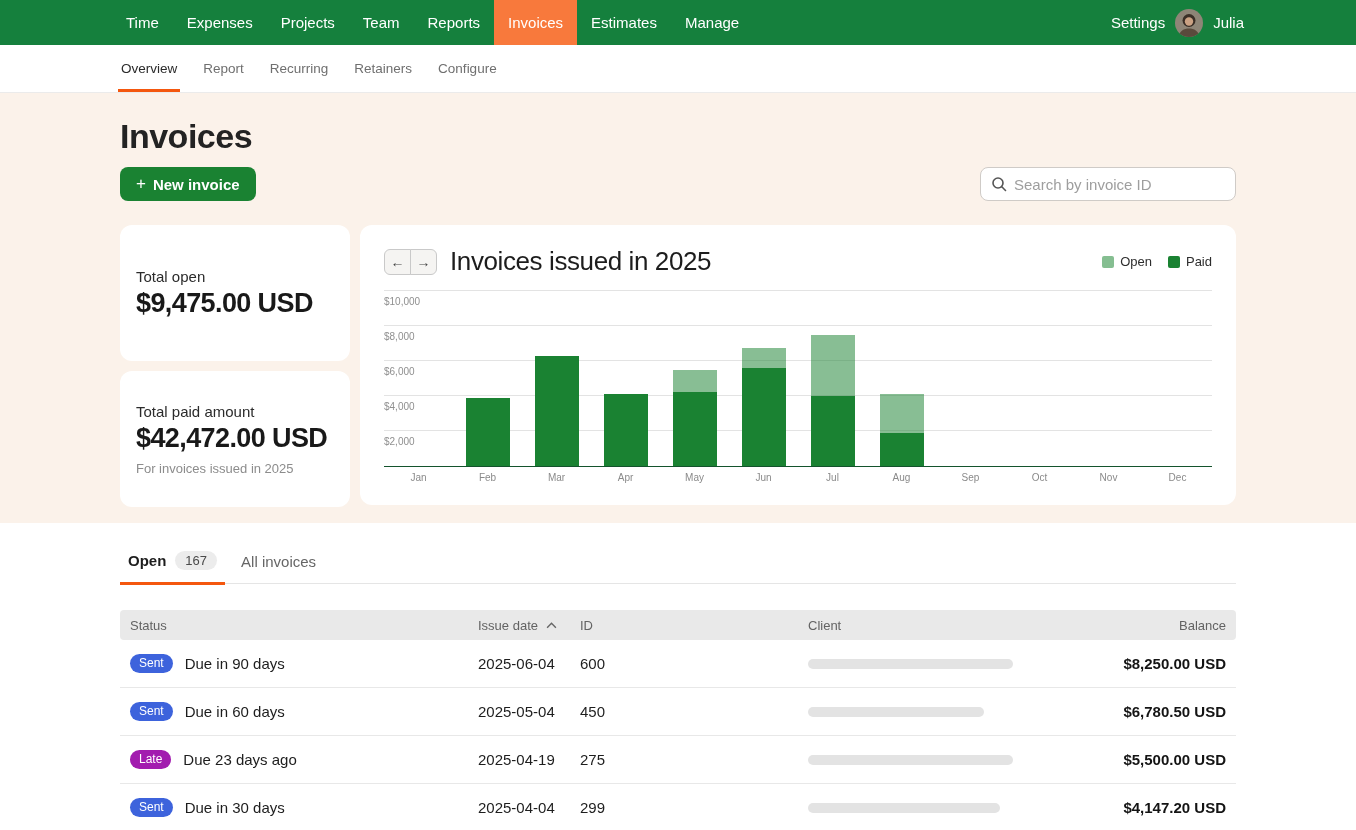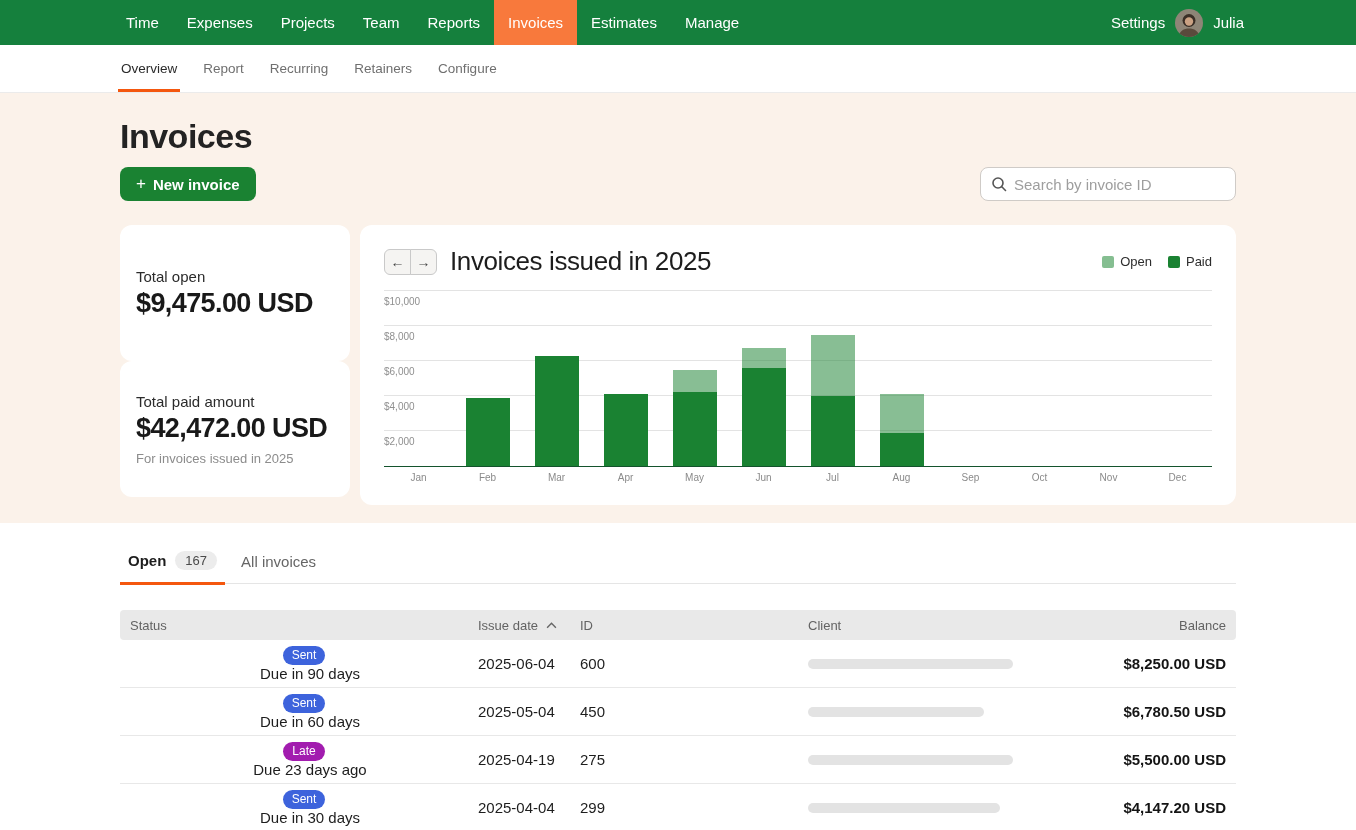--- a/index.html
+++ b/index.html
@@ -31,21 +31,21 @@
     font-size:15px; font-weight:700; padding:0 16px; display:flex; align-items:center; gap:7px;
     cursor:pointer; font-family:inherit; }
   .btn-new .plus { font-weight:400; font-size:17px; }
   .search { width:256px; height:34px; background:#fff; border:1px solid #CFCBC7; border-radius:8px;
     display:flex; align-items:center; padding:0 10px; gap:7px; }
   .search input { border:none; outline:none; flex:1; font-size:15px; color:#333; background:transparent;
     font-family:inherit; }
   .search input::placeholder { color:#9E9E9E; }
 
   .dash { display:flex; gap:10px; margin-top:24px; }
-  .cards-col { width:230px; display:flex; flex-direction:column; gap:0; }
+  .cards-col { width:230px; display:flex; flex-direction:column; gap:10px; }
   .card { background:#fff; border-radius:12px; }
   .stat-card { height:136px; padding:16px; display:flex; flex-direction:column; justify-content:center; }
   .card-label { font-size:15px; color:#2b2b2b; }
   .card-value { font-size:27px; font-weight:800; letter-spacing:-0.6px; color:#191919; margin-top:3px; }
   .card-note { font-size:13px; color:#8C8C8C; margin-top:7px; }
 
   
   .chart-card { flex:1; height:280px; padding:21px 24px 0; }
   .chart-header { display:flex; align-items:center; }
   .pager { display:flex; }
@@ -82,21 +82,21 @@
   .badge { background:#ECECEC; color:#4A4A4A; font-size:13px; font-weight:400; border-radius:12px;
     padding:2px 10px; }
 
   .table { margin-top:26px; }
   .thead, .trow { display:grid; grid-template-columns:358px 102px 228px 1fr 210px; align-items:center; }
   .thead { background:#E9E9E9; height:30px; border-radius:4px; font-size:13px; color:#636363; }
   .th { padding-left:0; display:flex; align-items:center; gap:8px; cursor:pointer; }
   .th0 { padding-left:10px; }
   .th4 { justify-content:flex-end; padding-right:10px; }
   .trow { height:48px; border-bottom:1px solid #E8E8E8; font-size:15px; cursor:pointer; }
-  .td0 { padding-left:10px; display:flex; align-items:center;flex-direction:column; }
+  .td0 { padding-left:10px; display:flex; align-items:center; }
   .pill { color:#fff; font-size:12px; border-radius:999px; padding:2px 9px 3px; }
   .pill-sent { background:#3D63DC; }
   .pill-late { background:#a21caf; }
   .due { margin-left:12px; color:#1d1d1d; }
   .td4 { text-align:right; padding-right:10px; font-weight:700; color:#141414; }
   .skeleton { display:inline-block; height:10px; border-radius:5px; background:#E3E3E3; }
 </style>
 </head>
 <body>
 

